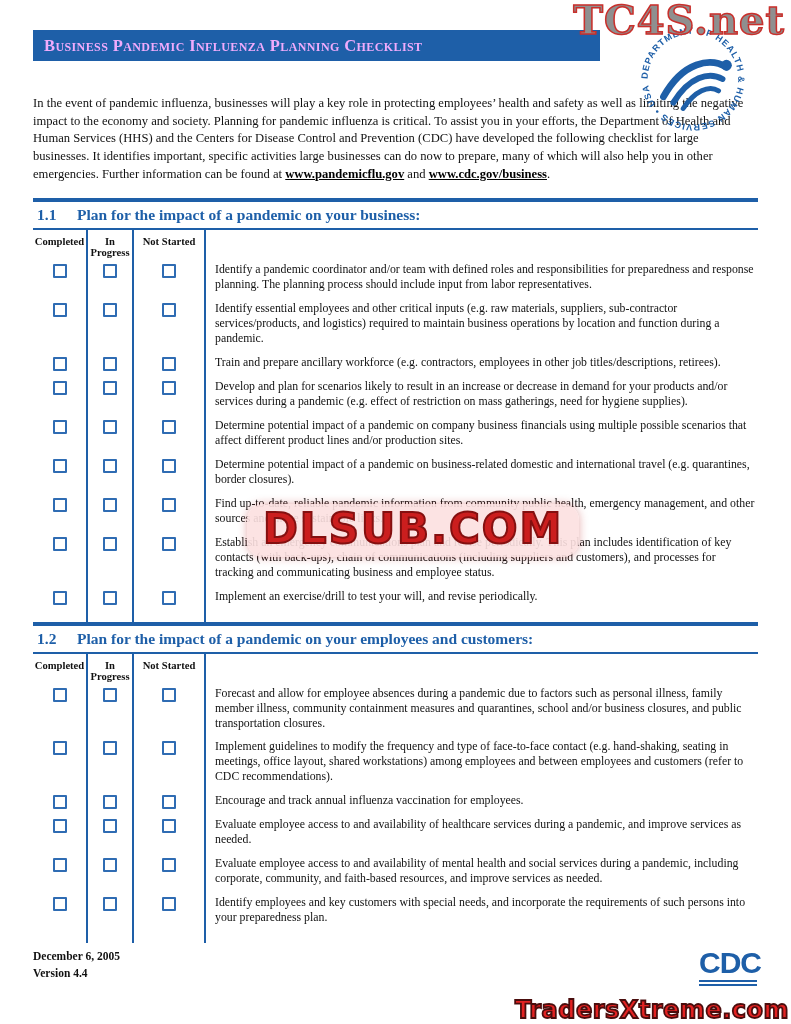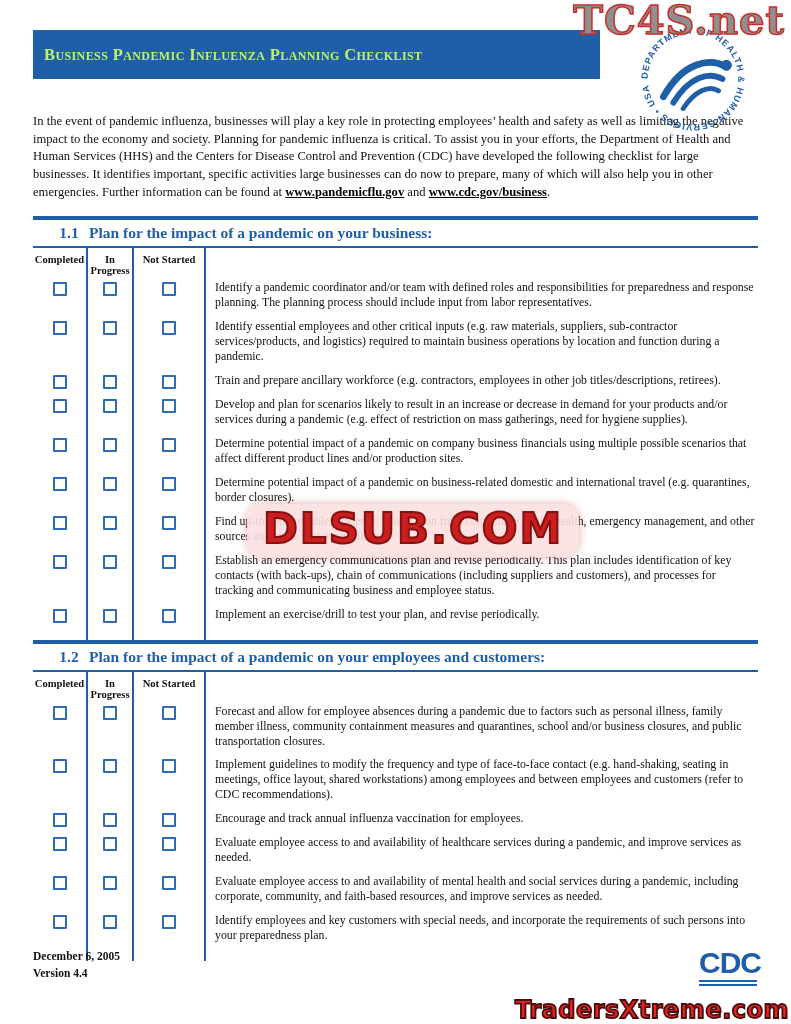--- a/index.html
+++ b/index.html
@@ -16,23 +16,23 @@
     background:#fff;
     overflow:hidden;
     font-family:"Liberation Serif",serif;
     color:var(--ink);
   }
   .content{position:relative;padding:0 33px;}
 
   
   .titlebar{
     margin-top:30px;
-    width:567px;height:49px;
+    width:567px;height:31px;
     background:var(--blue);
-    color:#bef264;
+    color:#f0abfc;
     display:flex;align-items:center;
     padding-left:11px;
     font-weight:bold;
     font-variant:small-caps;
     font-size:16.5px;
     letter-spacing:.4px;
   }
 
   
   .seal{position:absolute;left:634px;top:20px;width:118px;height:118px;z-index:1;}
@@ -46,22 +46,21 @@
   }
   .doclink{color:#000;font-weight:bold;text-decoration:underline;cursor:pointer;}
 
   
   .rule-thick{height:4px;background:var(--blue);margin-top:15px;}
   .section-title{
     display:flex;
     color:var(--blue);
     font-weight:bold;
     font-size:15.5px;
-    margin:4px 0 4px 16px;
-    text-align:center;
+    margin:4px 0 4px 4px;
   }
   .section-num{width:40px;flex:none;}
   .rule-thin{height:2px;background:var(--blue);}
 
   
   .ptable{width:725px;}
   .row{display:flex;align-items:stretch;}
   .cell{box-sizing:border-box;}
   .c1,.c2,.c3{
     border-right:2px solid var(--blue);
@@ -297,21 +296,21 @@
       <div class="row">
         <div class="cell c1">
             <span class="checkbox"></span>
           </div>
         <div class="cell c2">
             <span class="checkbox"></span>
           </div>
         <div class="cell c3">
             <span class="checkbox"></span>
           </div>
-        <div class="cell ctext">Implement an exercise/drill to test your plan, and revise periodically.</div>
+        <div class="cell ctext">Implement an exercise/drill to test your will, and revise periodically.</div>
       </div>
       <div class="row spacer-row">
         <div class="cell c1"></div>
           <div class="cell c2"></div>
           <div class="cell c3"></div>
           <div class="cell ctext"></div>
       </div>
     </div>
 
     <div class="rule-thick" style="margin-top:0;"></div>

